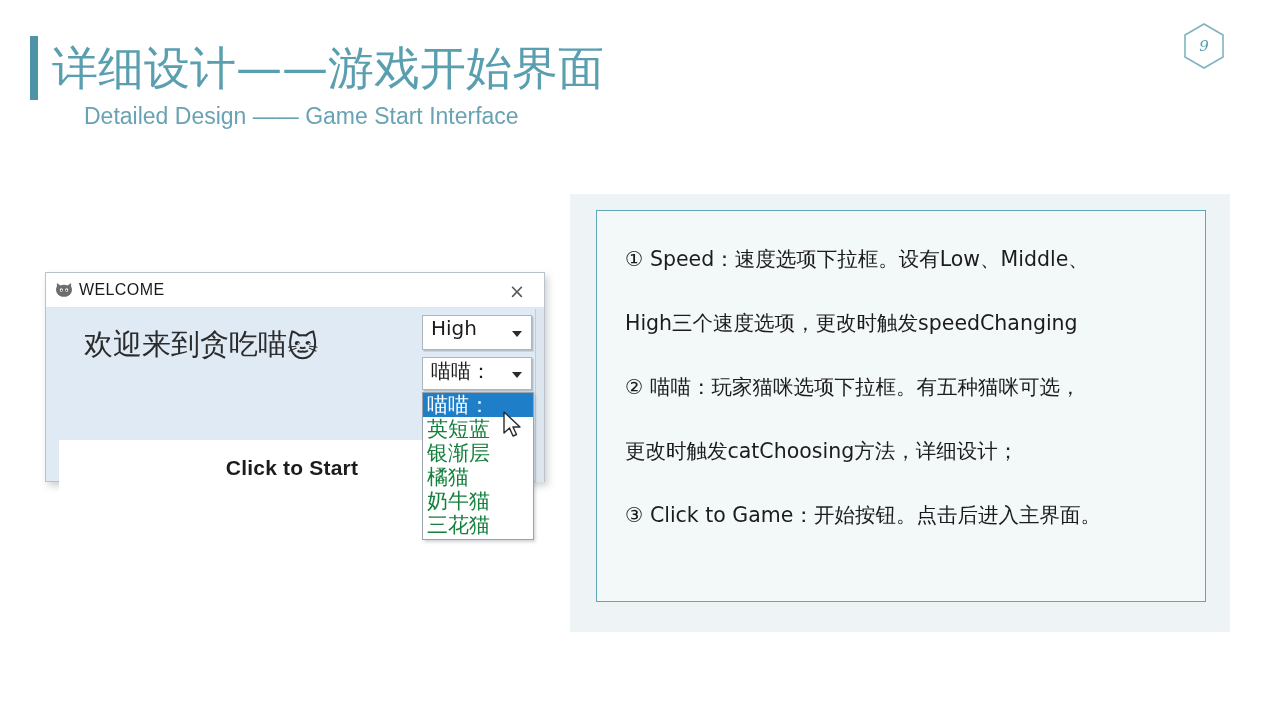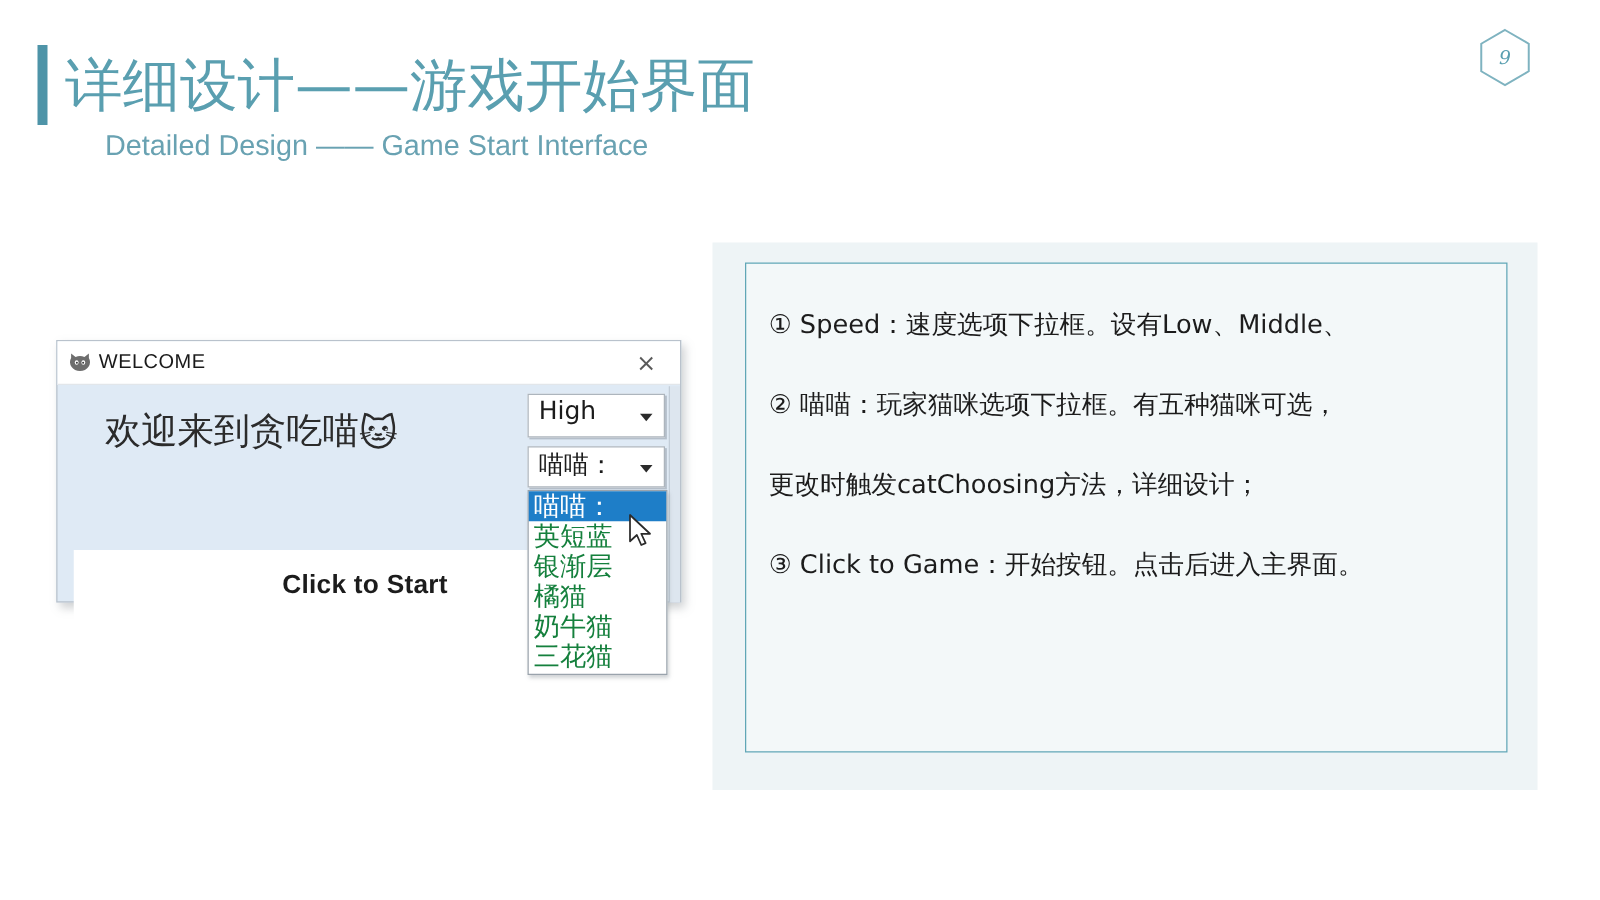--- a/index.html
+++ b/index.html
@@ -74,21 +74,21 @@
     width: 660px; height: 438px;
     background: #eef4f6;
   }
   #description-inner-box {
     position: absolute;
     left: 26px; top: 16px;
     width: 610px; height: 392px;
     border: 1.5px solid #60a6b6;
     background: #f3f8f9;
     box-sizing: border-box;
-    padding: 16px 14px 0 18px;
+    padding: 16px 14px 0 28px;
   }
   .description-line {
     font-size: 20.5px;
     line-height: 64px;
     color: #1c1c1c;
     white-space: nowrap;
     font-family: "DejaVu Sans", "Liberation Sans", sans-serif;
   }
 
   
@@ -260,20 +260,21 @@
 <div id="page-number-badge">
   <svg width="44" height="48" viewBox="0 0 44 48">
     <polygon points="22,2 41,13 41,35 22,46 3,35 3,13" fill="none" stroke="#7fb3c0" stroke-width="1.6"></polygon>
   </svg>
   <div id="page-number-text">9</div>
 </div>
 
 <div id="description-panel">
   <div id="description-inner-box">
     <div class="description-line">① Speed：速度选项下拉框。设有Low、Middle、</div>
+    <div class="description-line">High三个速度选项，更改时触发speedChanging</div>
     <div class="description-line">② 喵喵：玩家猫咪选项下拉框。有五种猫咪可选，</div>
     <div class="description-line">更改时触发catChoosing方法，详细设计；</div>
     <div class="description-line">③ Click to Game：开始按钮。点击后进入主界面。</div>
   </div>
 </div>
 
 <div id="welcome-dialog">
 
   <div id="dialog-body">
     <div id="welcome-message"><span>欢迎来到贪吃喵</span><span id="welcome-cat-emoji">🐱</span></div>

